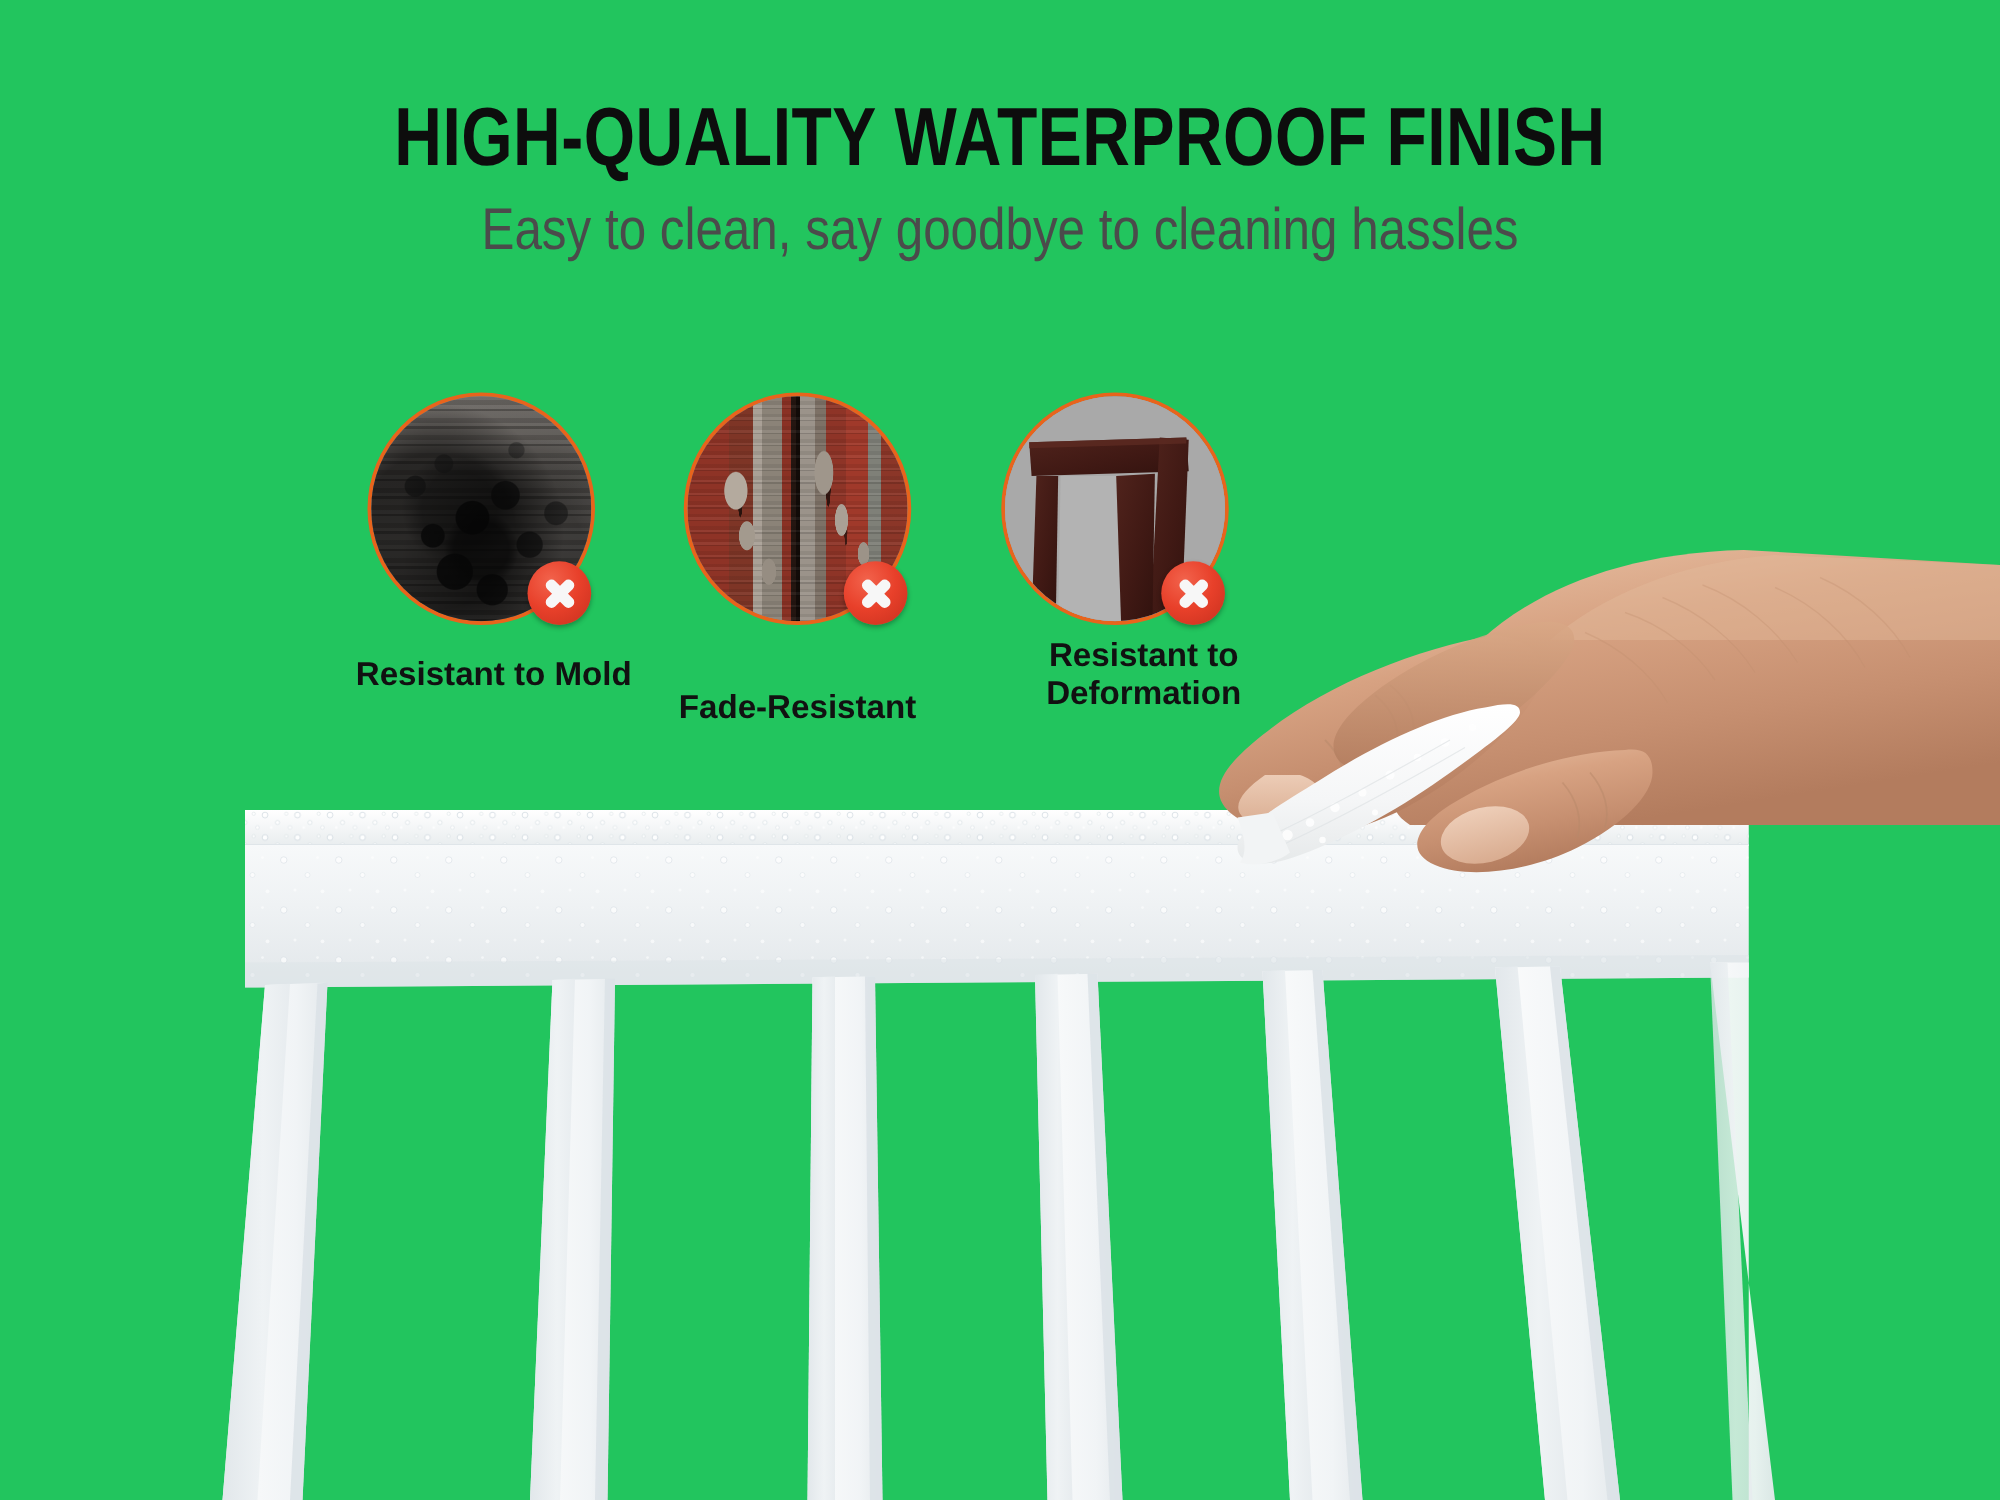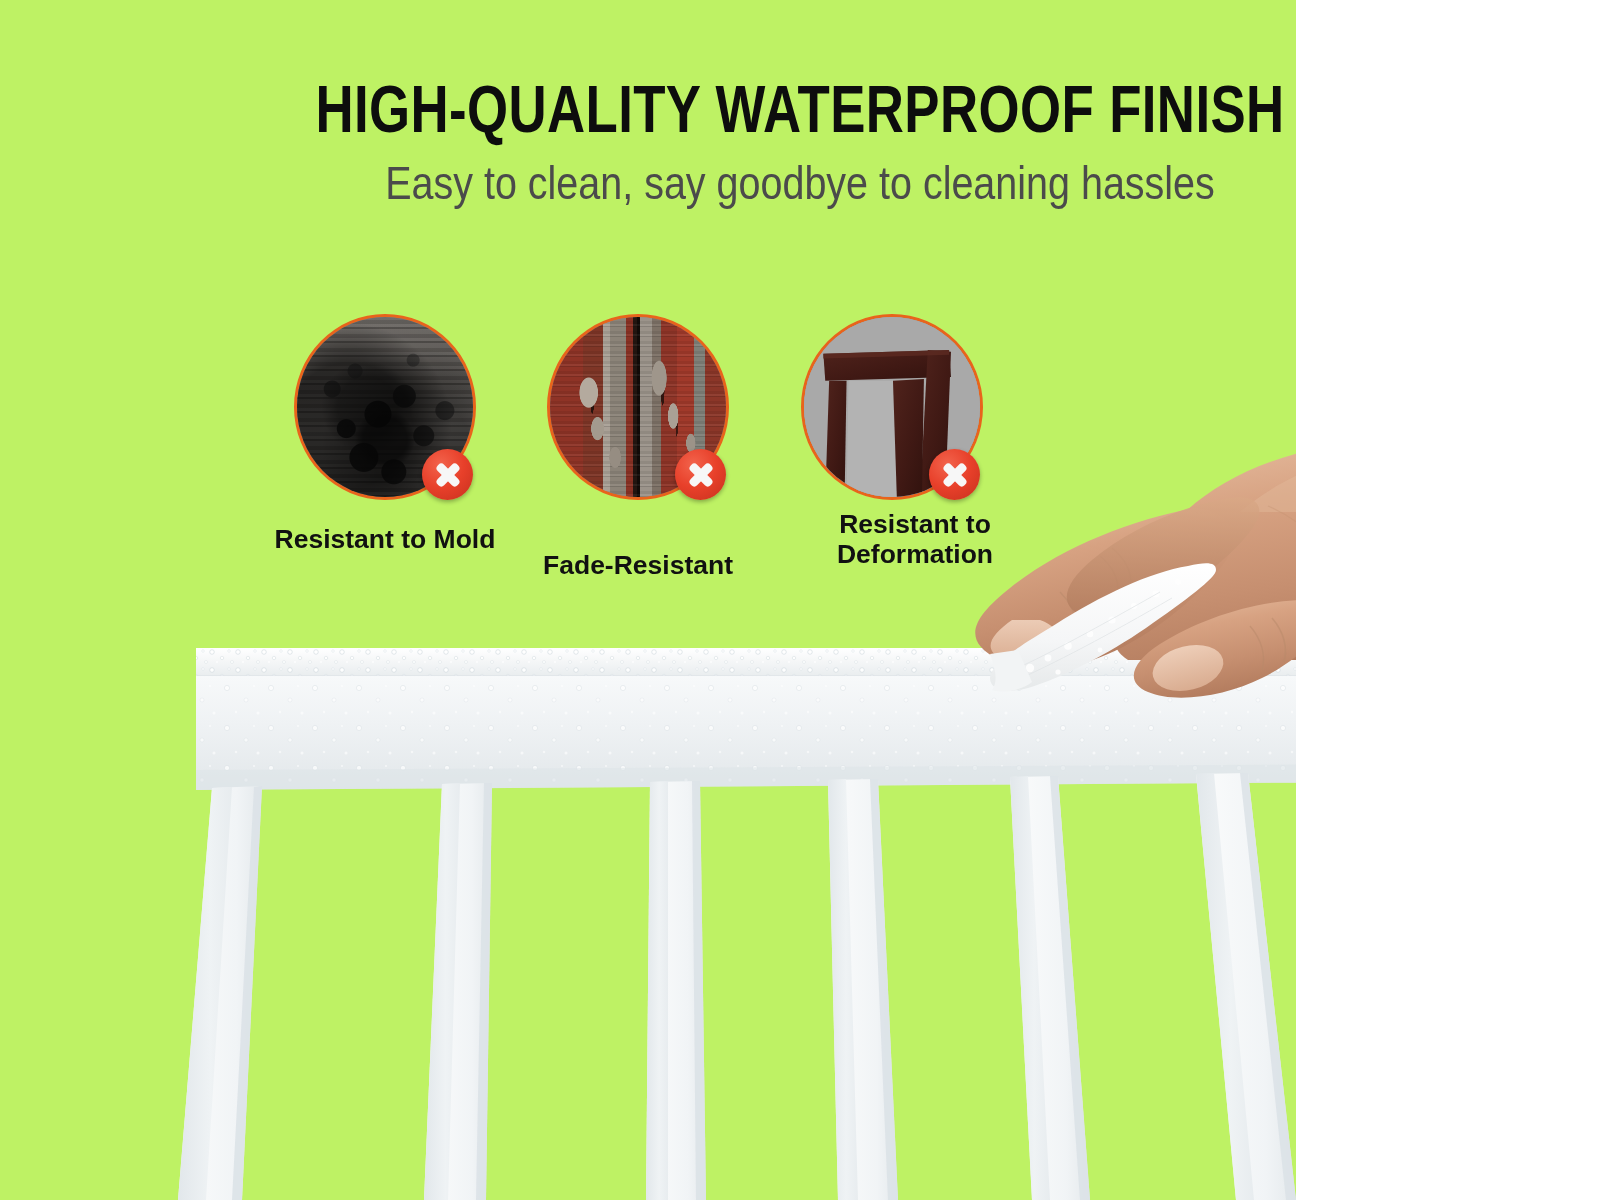--- a/index.html
+++ b/index.html
@@ -7,22 +7,22 @@
   html, body { background:#ffffff; }
   body {
     width:1600px; height:1200px;
     font-family:"Liberation Sans", sans-serif;
     overflow:hidden; position:relative;
   }
 
   
   #canvas {
     position:absolute; inset:0;
-    width:1296px; height:1200px;
-    background:#bef264;
+    width:1600px; height:1200px;
+    background:#22c55e;
     overflow:hidden;
   }
 
   
   #headline {
     position:absolute; top:74px; left:0; width:1600px;
     text-align:center;
     font-family:"Liberation Sans", sans-serif;
     font-weight:bold;
     font-size:66px;
@@ -174,21 +174,21 @@
 
   <div id="subhead">Easy to clean, say goodbye to cleaning hassles</div>
 
   <div class="feature">
     <div class="circle-wrap" style="left:294px; top:314px;">
       <div class="circle">
         <div class="tex tex-mold"></div>
       </div>
       <div class="x-badge" style="left:128px; top:135px;"></div>
     </div>
-    <div class="cap" style="left:239px; top:524px; width:292px;">Resistant to Mold</div>
+    <div class="cap" style="left:249px; top:524px; width:292px;">Resistant to Mold</div>
   </div>
 
   <div class="feature">
     <div class="circle-wrap" style="left:547px; top:314px;">
       <div class="circle">
         <div class="tex tex-fade"></div>
       </div>
       <div class="x-badge" style="left:128px; top:135px;"></div>
     </div>
     <div class="cap" style="left:500px; top:524px; width:276px;margin-top:26px;">Fade-Resistant</div>

